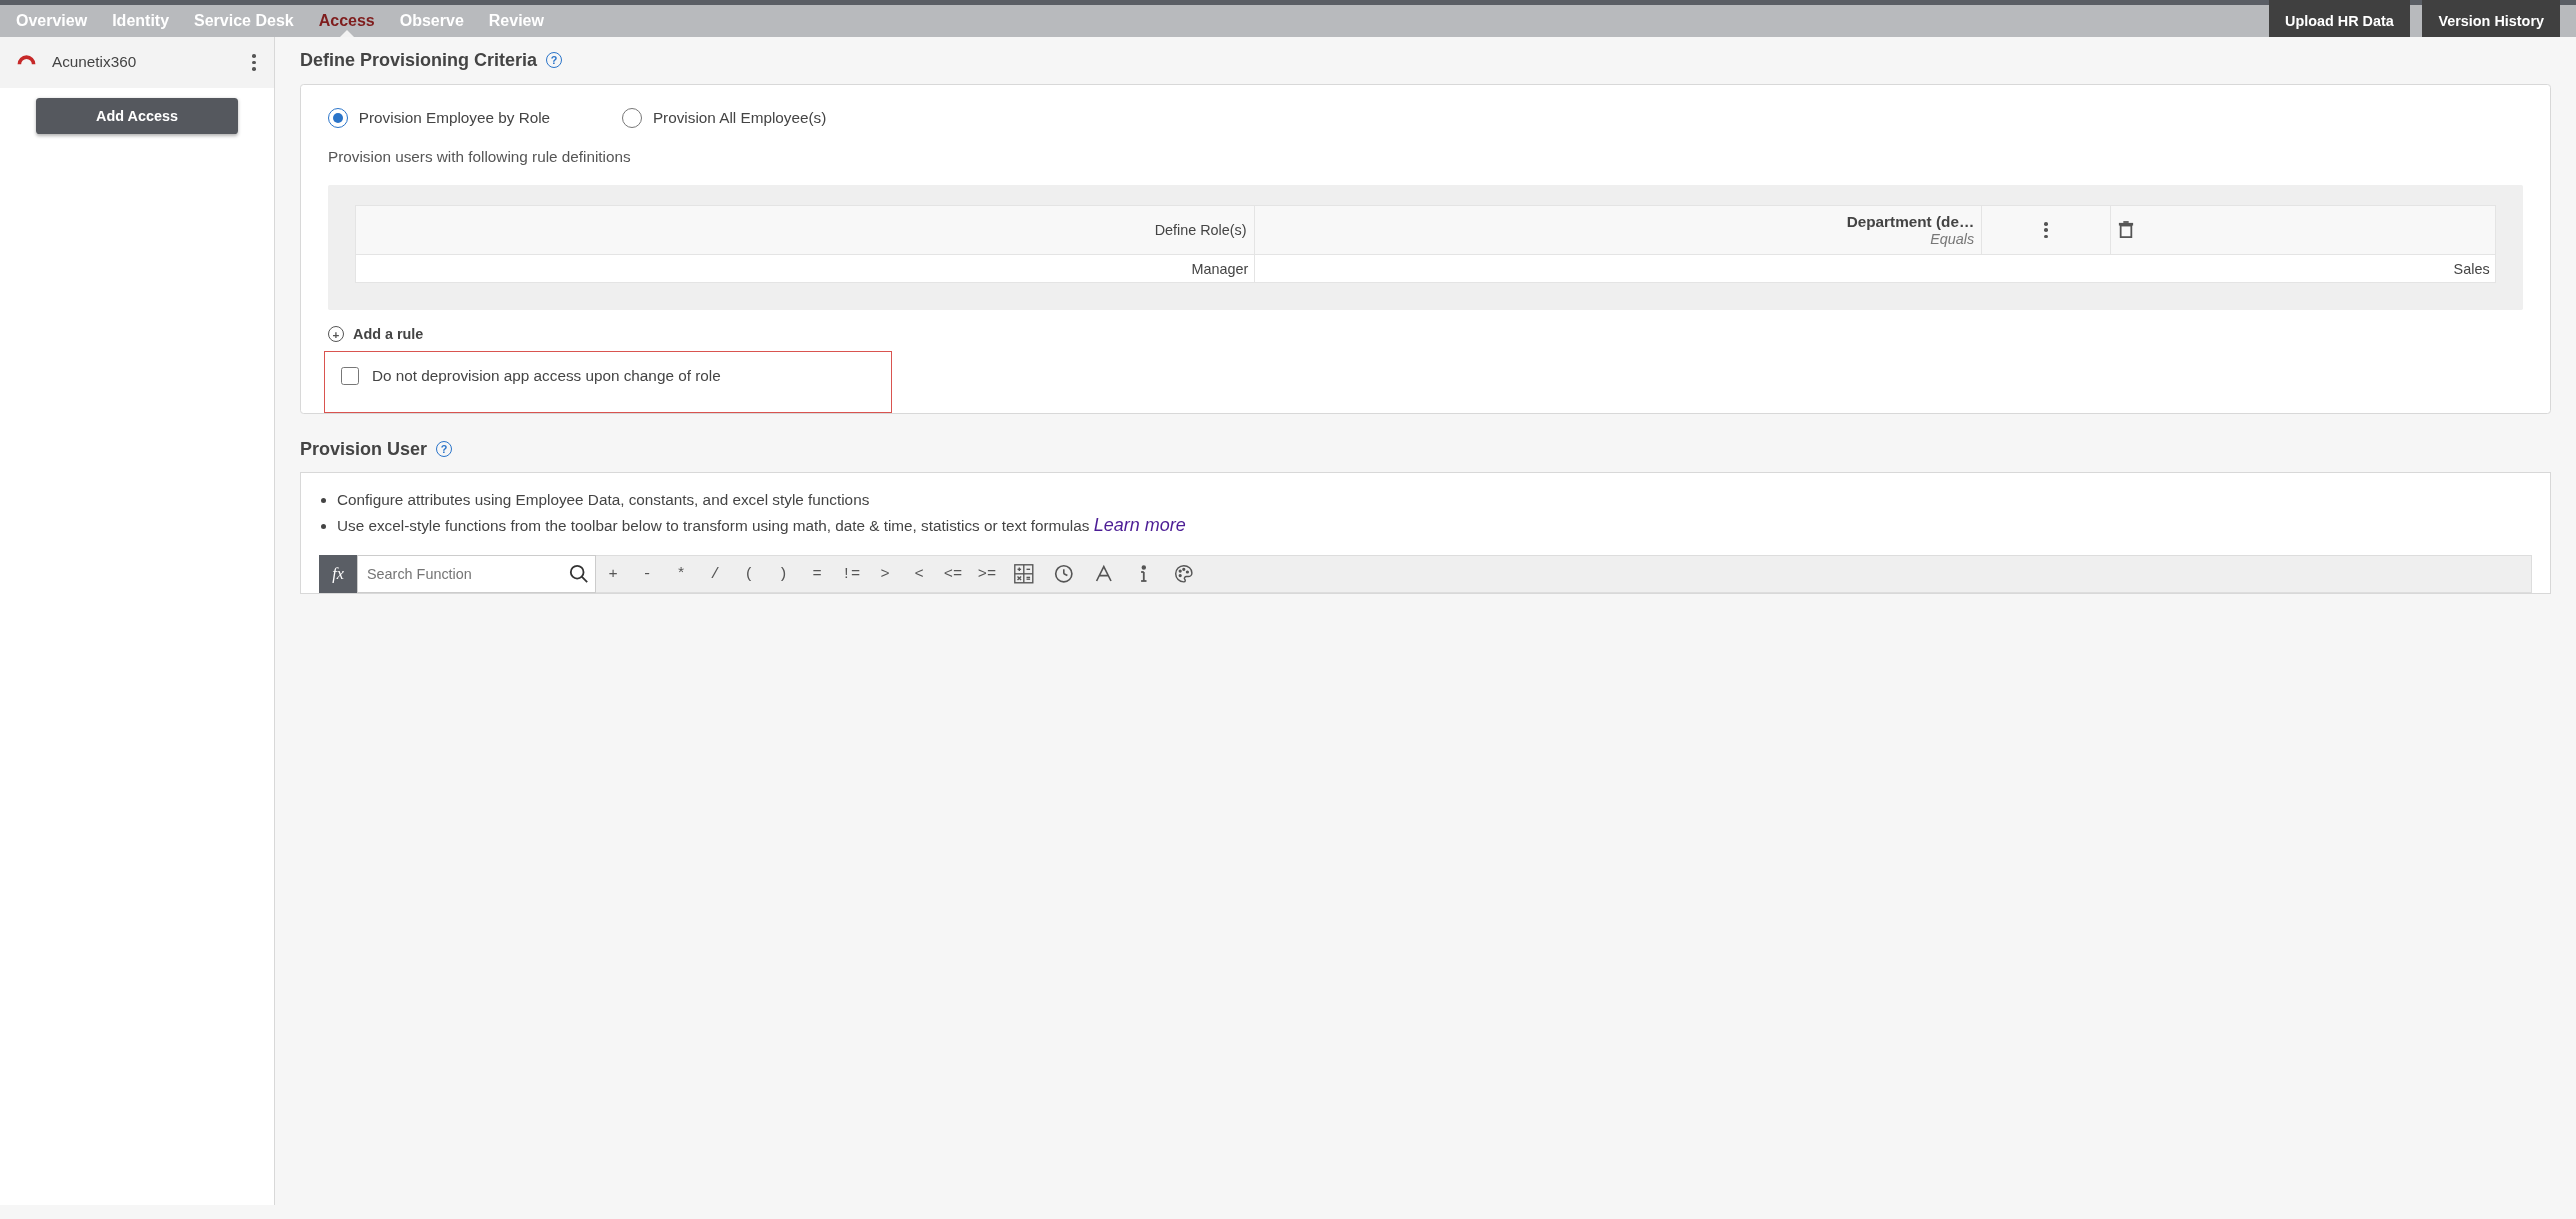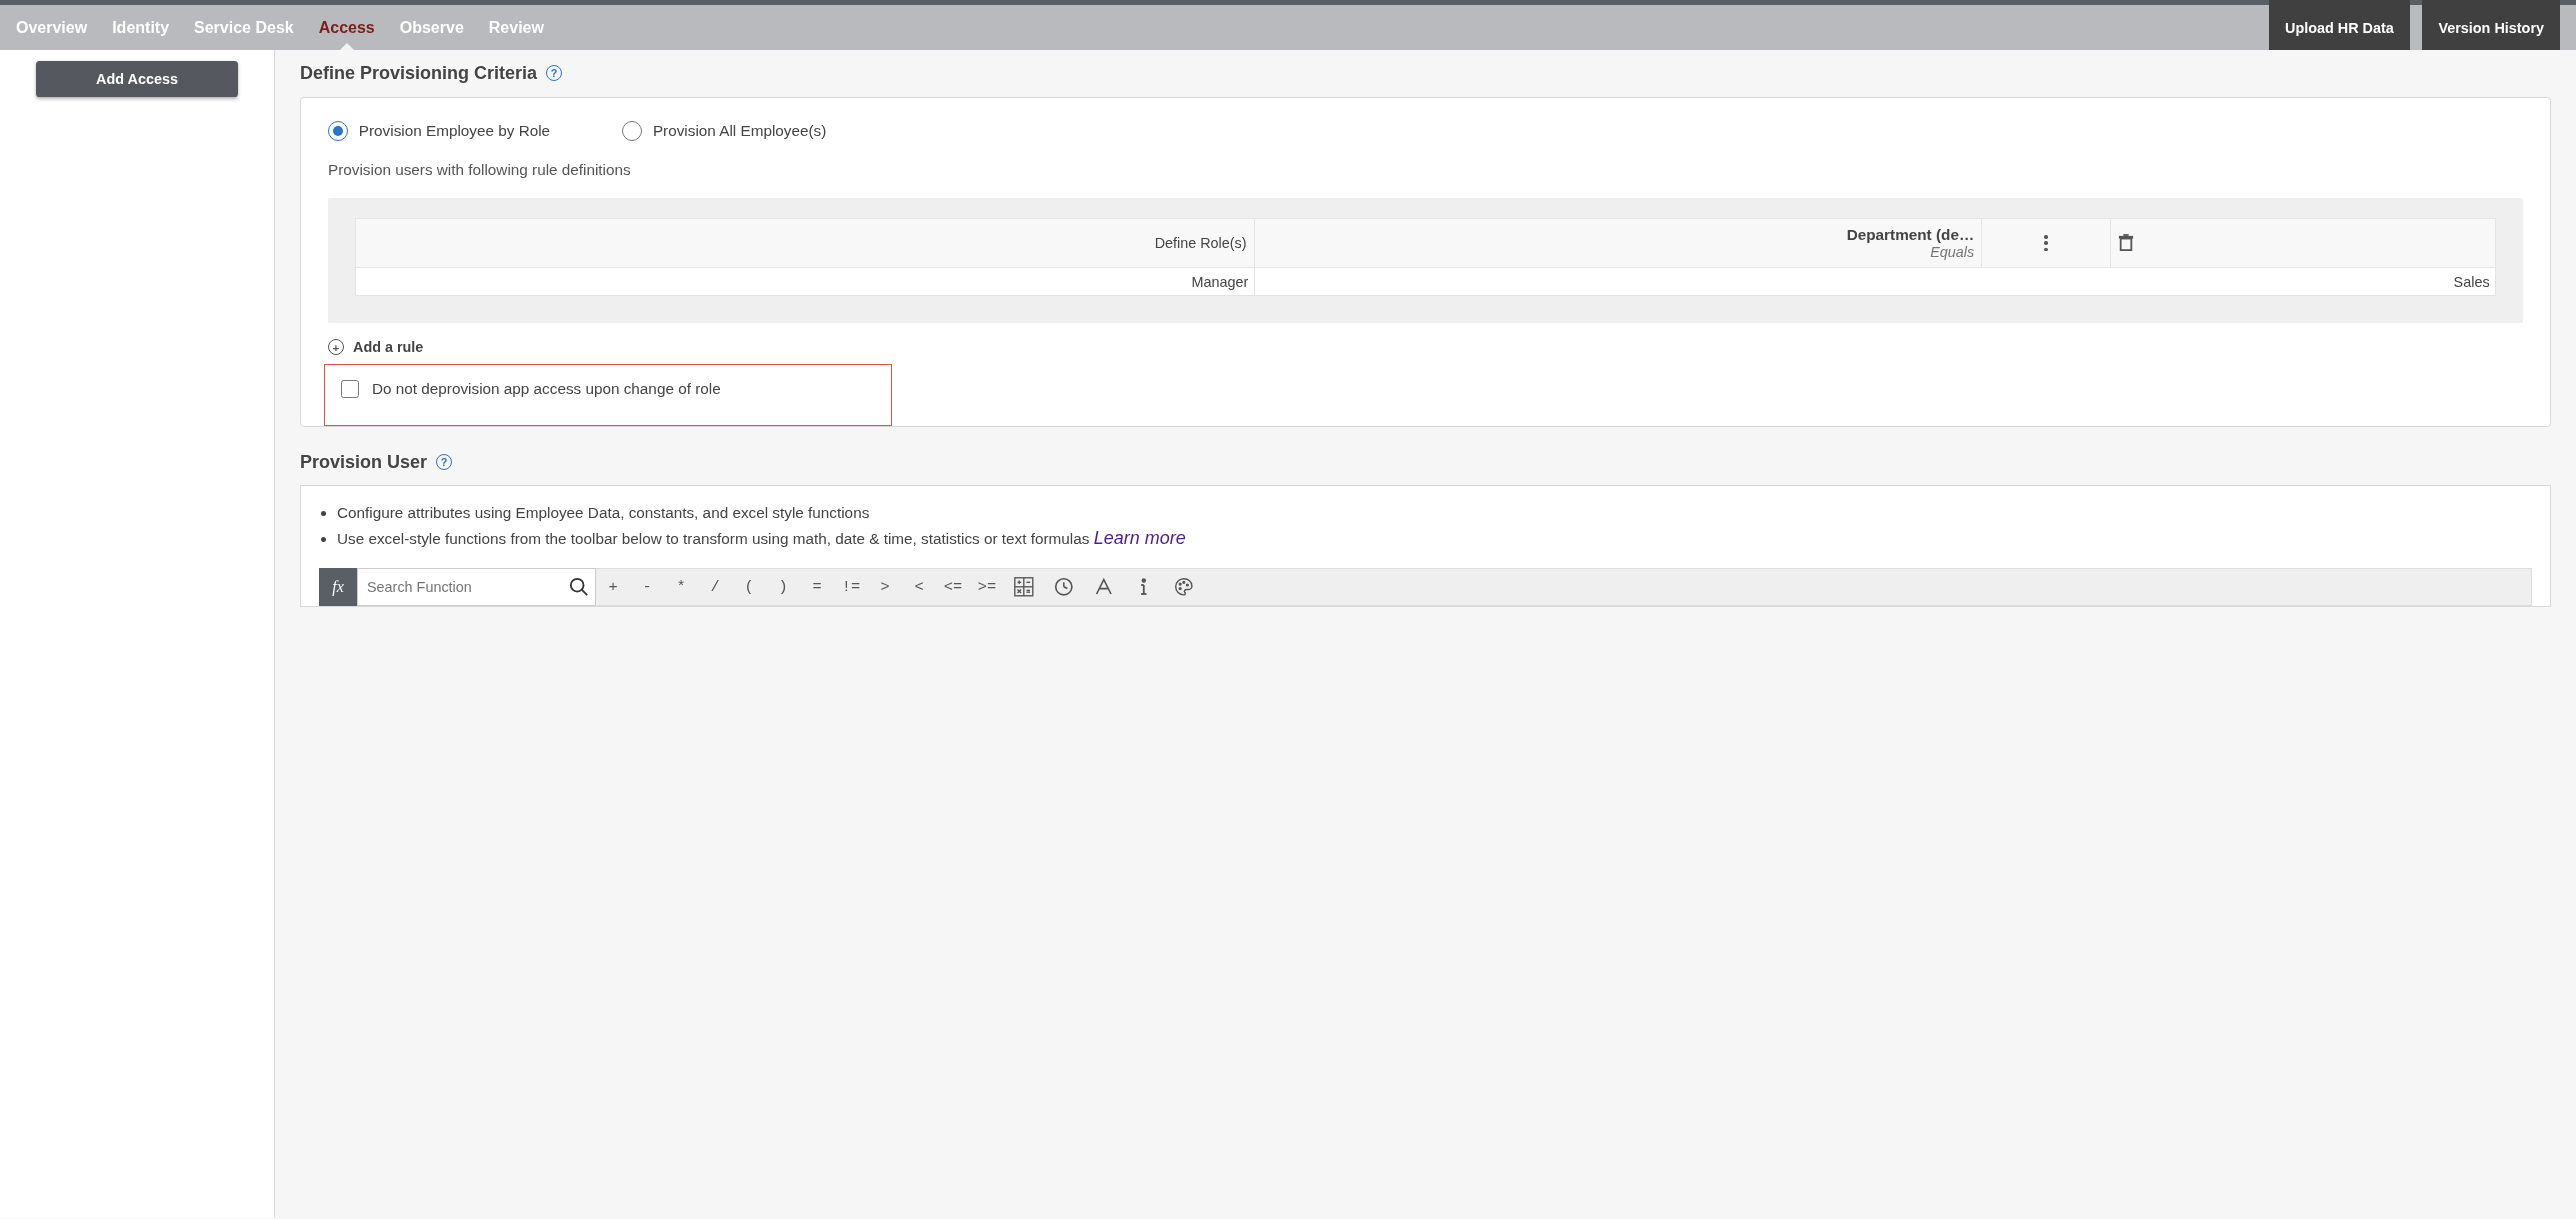--- a/index.html
+++ b/index.html
@@ -15,21 +15,21 @@
   }
   .top-bar {
     height: 5.4px;
     background: #5a5e65;
   }
   .nav-bar {
     display: flex;
     align-items: center;
     justify-content: space-between;
     background: #b8babd;
-    height: 45px;
+    height: 32px;
     padding: 0 16px;
   }
   .nav-left {
     display: flex;
     gap: 25px;
     align-items: center;
     height: 100%;
   }
   .nav-item {
     color: #fff;
@@ -417,20 +417,33 @@
     <div class="nav-item">Review</div>
   </div>
   <div class="nav-right">
     <button class="btn-dark">Upload HR Data</button>
     <button class="btn-dark">Version History</button>
   </div>
 </div>
 
 <div class="main">
   <div class="sidebar">
+    <div class="sidebar-app">
+      <span class="app-icon">
+        <svg width="25" height="25" viewBox="0 0 28 28">
+          <path d="M14 6 A10 10 0 0 0 4 16 L8 16 A6 6 0 0 1 20 16 L24 16 A10 10 0 0 0 14 6 Z" fill="#c62828"></path>
+        </svg>
+      </span>
+      <span class="app-name">Acunetix360</span>
+      <span class="kebab-icon">
+        <span></span>
+          <span></span>
+          <span></span>
+      </span>
+    </div>
     <button class="add-access-btn">Add Access</button>
   </div>
 
   <div class="content">
 
     <div class="section-title-row">
       <span class="section-title">Define Provisioning Criteria</span>
       <span class="help-icon">?</span>
     </div>
 

